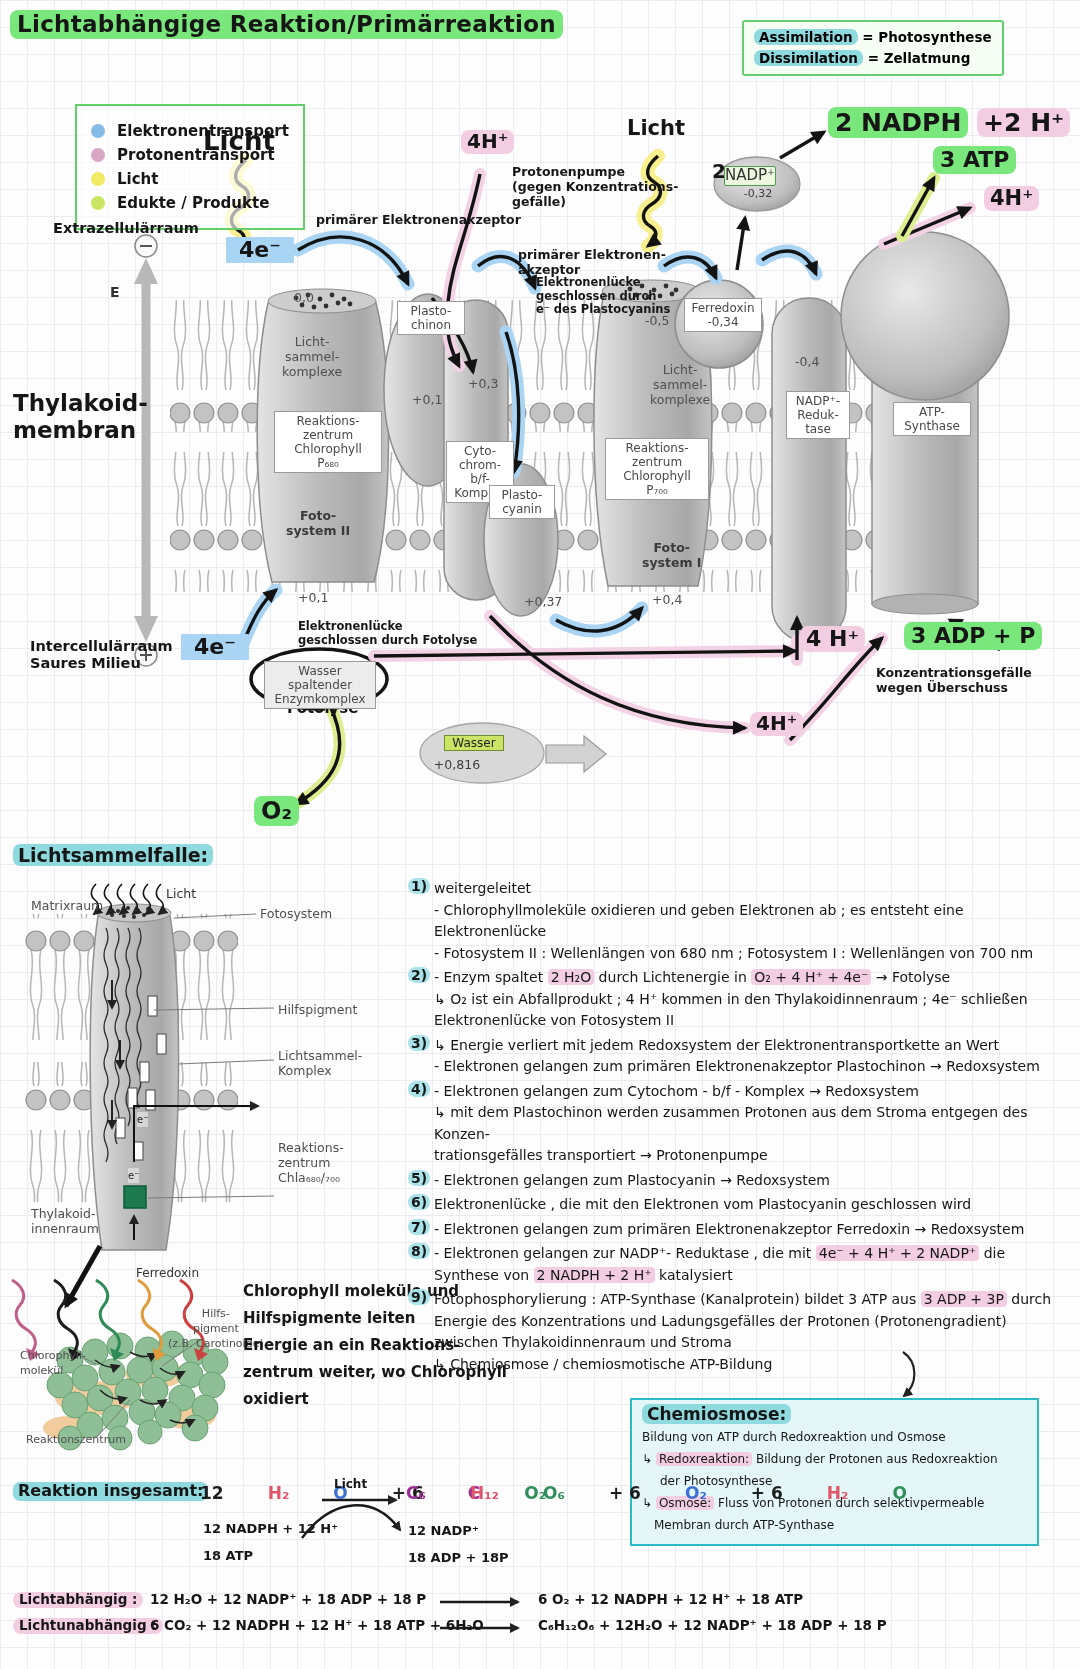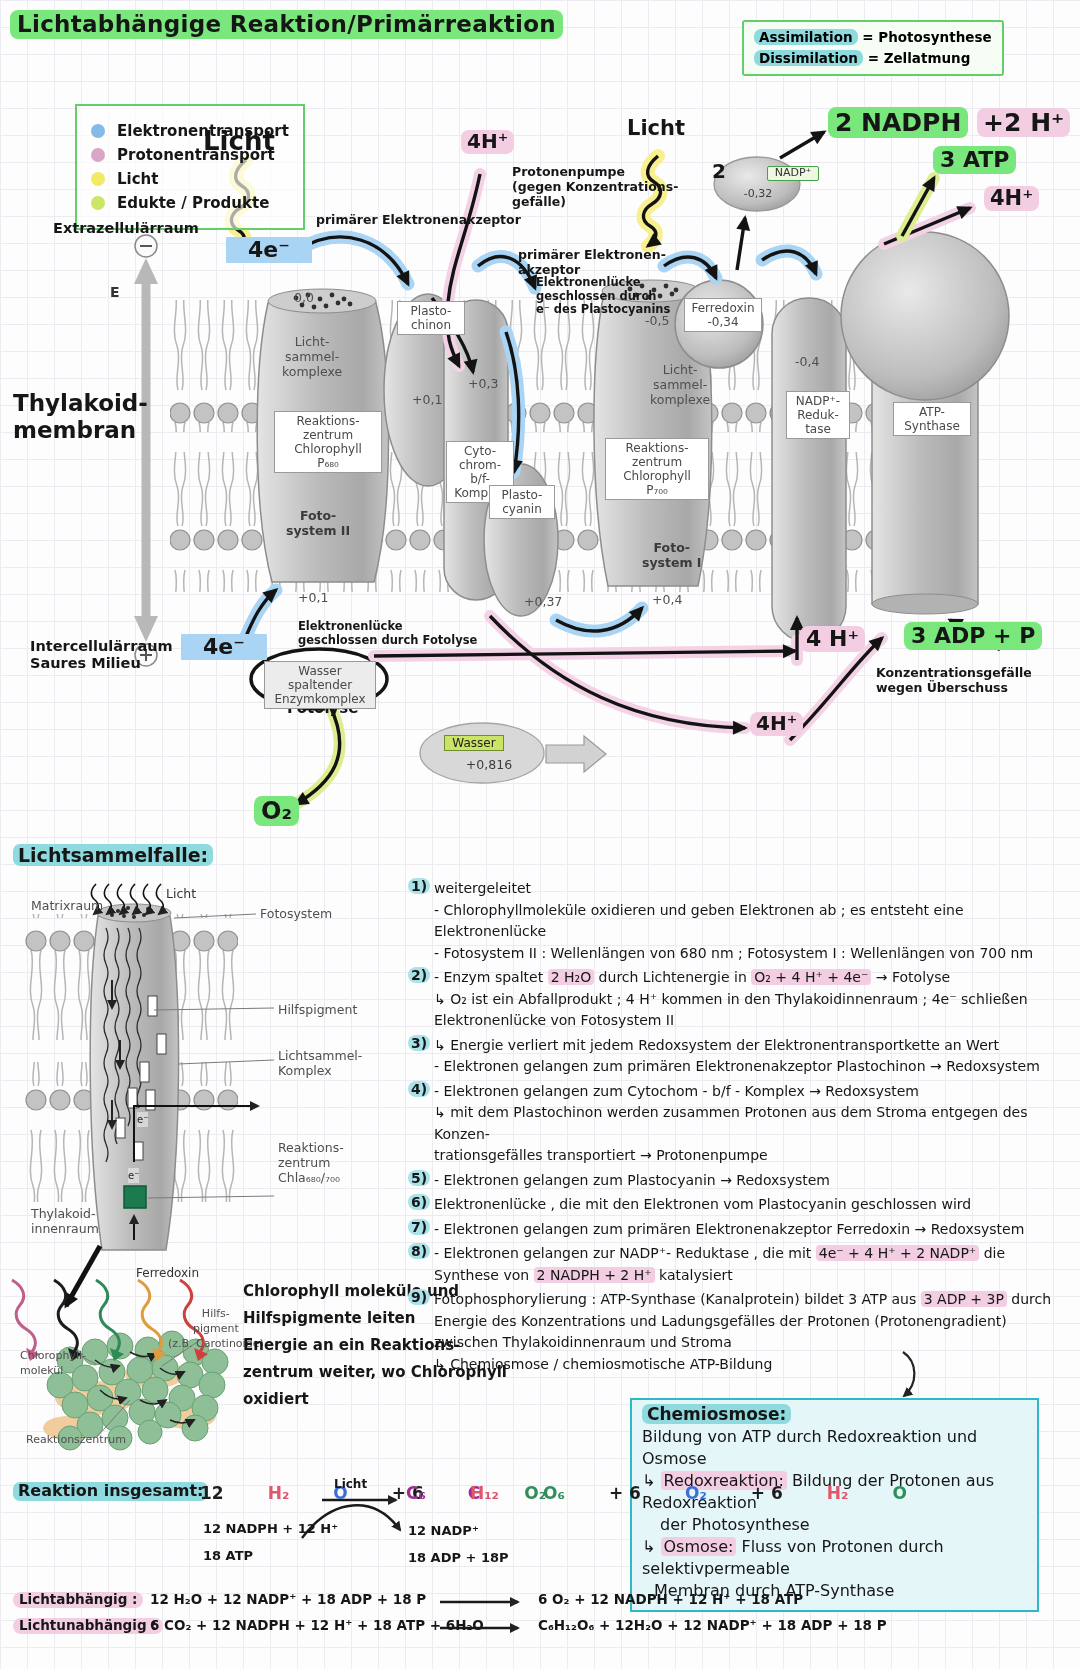--- a/index.html
+++ b/index.html
@@ -11,38 +11,38 @@
   svg.art{position:absolute;left:0;top:0;z-index:1;}
   .lbl{position:absolute;z-index:2;white-space:pre-line;line-height:1.18;color:#161616;}
   .hand{font-family:"DejaVu Sans",sans-serif;color:#161616;}
   .prn{position:absolute;z-index:2;white-space:pre-line;color:#4f4f4f;font-size:12.5px;line-height:15px;}
   .box{position:absolute;z-index:2;white-space:pre-line;background:#fff;border:1px solid #9a9a9a;color:#4a4a4a;
        font-size:12px;line-height:14px;text-align:center;padding:2px 3px;}
   .title{font-size:23px;font-weight:700;letter-spacing:.3px;}
   .hl-green{background:#79e77c;border-radius:8px;padding:1px 7px;}
   .hl-teal{background:#8edade;border-radius:7px;padding:0 5px;}
   .hl-pink{background:#f3cee3;border-radius:8px;padding:0 6px;}
-  .pill-blue{background:#a9d4f3;border-radius:1px;padding:0 22px;}
+  .pill-blue{background:#a9d4f3;border-radius:1px;padding:0 13px;}
   .mk{background:#f3cee3;border-radius:4px;padding:0 3px;}
   .notebox{position:absolute;z-index:2;border:2px solid #64cf6a;background:#f5fdf5;border-radius:3px;
     padding:5px 10px;font-size:13.5px;font-weight:600;line-height:21px;}
   .legend{position:absolute;z-index:2;border:2px solid #64cf6a;background:rgba(255,255,255,.65);
     padding:10px 14px;font-size:15px;font-weight:600;}
   .lrow{display:flex;align-items:center;margin:6px 0;}
   .dot{width:14px;height:14px;border-radius:50%;display:inline-block;margin-right:12px;flex:none;}
   .steps{position:absolute;left:408px;top:878px;width:664px;z-index:2;}
   .step{display:flex;margin-bottom:3px;}
   .snum{flex:none;width:26px;font-size:14px;font-weight:700;}
   .snum b{background:#a9e2e8;border-radius:8px;padding:0 3px;font-weight:700;}
   .slines{flex:1;}
   .sline{font-size:14px;line-height:21.5px;font-weight:500;}
   .chembox{position:absolute;left:630px;top:1398px;width:385px;z-index:2;border:2.5px solid #2fb9c6;
     background:#e4f6f8;padding:4px 10px 8px 10px;}
   .chembox .ch-h{font-size:17px;font-weight:700;margin-bottom:2px;display:inline-block;}
-  .chline{font-size:16px;line-height:22px;font-weight:500;}
+  .chline{font-size:12px;line-height:22px;font-weight:500;}
   .frm{display:flex;font-size:17px;font-weight:700;z-index:2;gap:44px;}
   .c-d{color:#1d1d1d}.c-r{color:#e0566a}.c-b{color:#3b6fd6}.c-p{color:#9c2d96}.c-g{color:#2f8f5b}
   .eq{font-size:13.5px;font-weight:700;}
   .sub{font-size:13px;font-weight:700;}
 </style>
 </head>
 <body>
 
 <div class="page">
 
@@ -375,21 +375,21 @@
       </div>
 </div>
 
 <div class="lbl hand" style="left:203px;top:126px;font-size:26px;font-weight:700">Licht</div>
 <div class="lbl hand pill-pink hl-pink" style="left:461px;top:130px;font-size:20px;font-weight:700">4H⁺</div>
 <div class="lbl hand" style="left:512px;top:165px;font-size:12.5px;font-weight:600">Protonenpumpe
 (gegen Konzentrations-
 gefälle)</div>
 <div class="lbl hand" style="left:627px;top:116px;font-size:21px;font-weight:700">Licht</div>
 <div class="lbl hand" style="left:712px;top:160px;font-size:20px;font-weight:700">2</div>
-<div class="lbl" style="left:767px;top:166px;width:50px;text-align:center;font-size:11px;background:#eef7df;border:1.5px solid #4a9f4f;color:#333;border-radius:2px">NADP⁺</div>
+<div class="lbl" style="left:724px;top:166px;width:50px;text-align:center;font-size:15px;background:#eef7df;border:1.5px solid #4a9f4f;color:#333;border-radius:2px">NADP⁺</div>
 <div class="lbl" style="left:735px;top:188px;width:46px;text-align:center;font-size:11px;color:#3c3c3c">-0,32</div>
 <div class="lbl hand" style="left:828px;top:108px;font-size:25px;font-weight:700"><span class="hl-green">2 NADPH</span> <span class="hl-pink">+2 H⁺</span></div>
 <div class="lbl hand hl-green" style="left:933px;top:146px;font-size:22px;font-weight:700">3 ATP</div>
 <div class="lbl hand hl-pink" style="left:984px;top:186px;font-size:21px;font-weight:700">4H⁺</div>
 <div class="lbl hand" style="left:53px;top:220px;font-size:14.5px;font-weight:600">Extrazellulärraum</div>
 <div class="lbl" style="left:110px;top:284px;font-size:14px;font-weight:700;color:#333">E</div>
 <div class="lbl hand" style="left:316px;top:213px;font-size:12.5px;font-weight:600">primärer Elektronenakzeptor</div>
 <div class="lbl hand pill-blue" style="left:226px;top:237px;font-size:22px;font-weight:700">4e⁻</div>
 <div class="lbl hand" style="left:518px;top:248px;font-size:12.5px;font-weight:600">primärer Elektronen-
 akzeptor</div>
@@ -448,21 +448,21 @@
 -0,34</div>
 <div class="prn" style="left:795px;top:354px">-0,4</div>
 <div class="box" style="left:786px;top:391px;width:56px">NADP⁺-
 Reduk-
 tase</div>
 <div class="box" style="left:893px;top:402px;width:70px">ATP-
 Synthase</div>
 <div class="box" style="left:264px;top:661px;width:104px;background:#ececec">Wasser spaltender
 Enzymkomplex</div>
 <div class="lbl" style="left:444px;top:735px;width:58px;text-align:center;font-size:12px;background:#cbe465;border:1px solid #6d8f2f;color:#222">Wasser</div>
-<div class="prn" style="left:460px;top:757px;width:58px;text-align:center;color:#3c3c3c">+0,816</div>
+<div class="prn" style="left:428px;top:757px;width:58px;text-align:center;color:#3c3c3c">+0,816</div>
 
 <div class="lbl hand hl-teal" style="left:13px;top:844px;font-size:19px;font-weight:700">Lichtsammelfalle:</div>
 <div class="prn" style="left:166px;top:886px;color:#333">Licht</div>
 <div class="prn" style="left:31px;top:898px">Matrixraum</div>
 <div class="prn" style="left:260px;top:906px">Fotosystem</div>
 <div class="prn" style="left:278px;top:1002px">Hilfspigment</div>
 <div class="prn" style="left:278px;top:1048px">Lichtsammel-
 Komplex</div>
 <div class="prn" style="left:278px;top:1140px">Reaktions-
 zentrum

